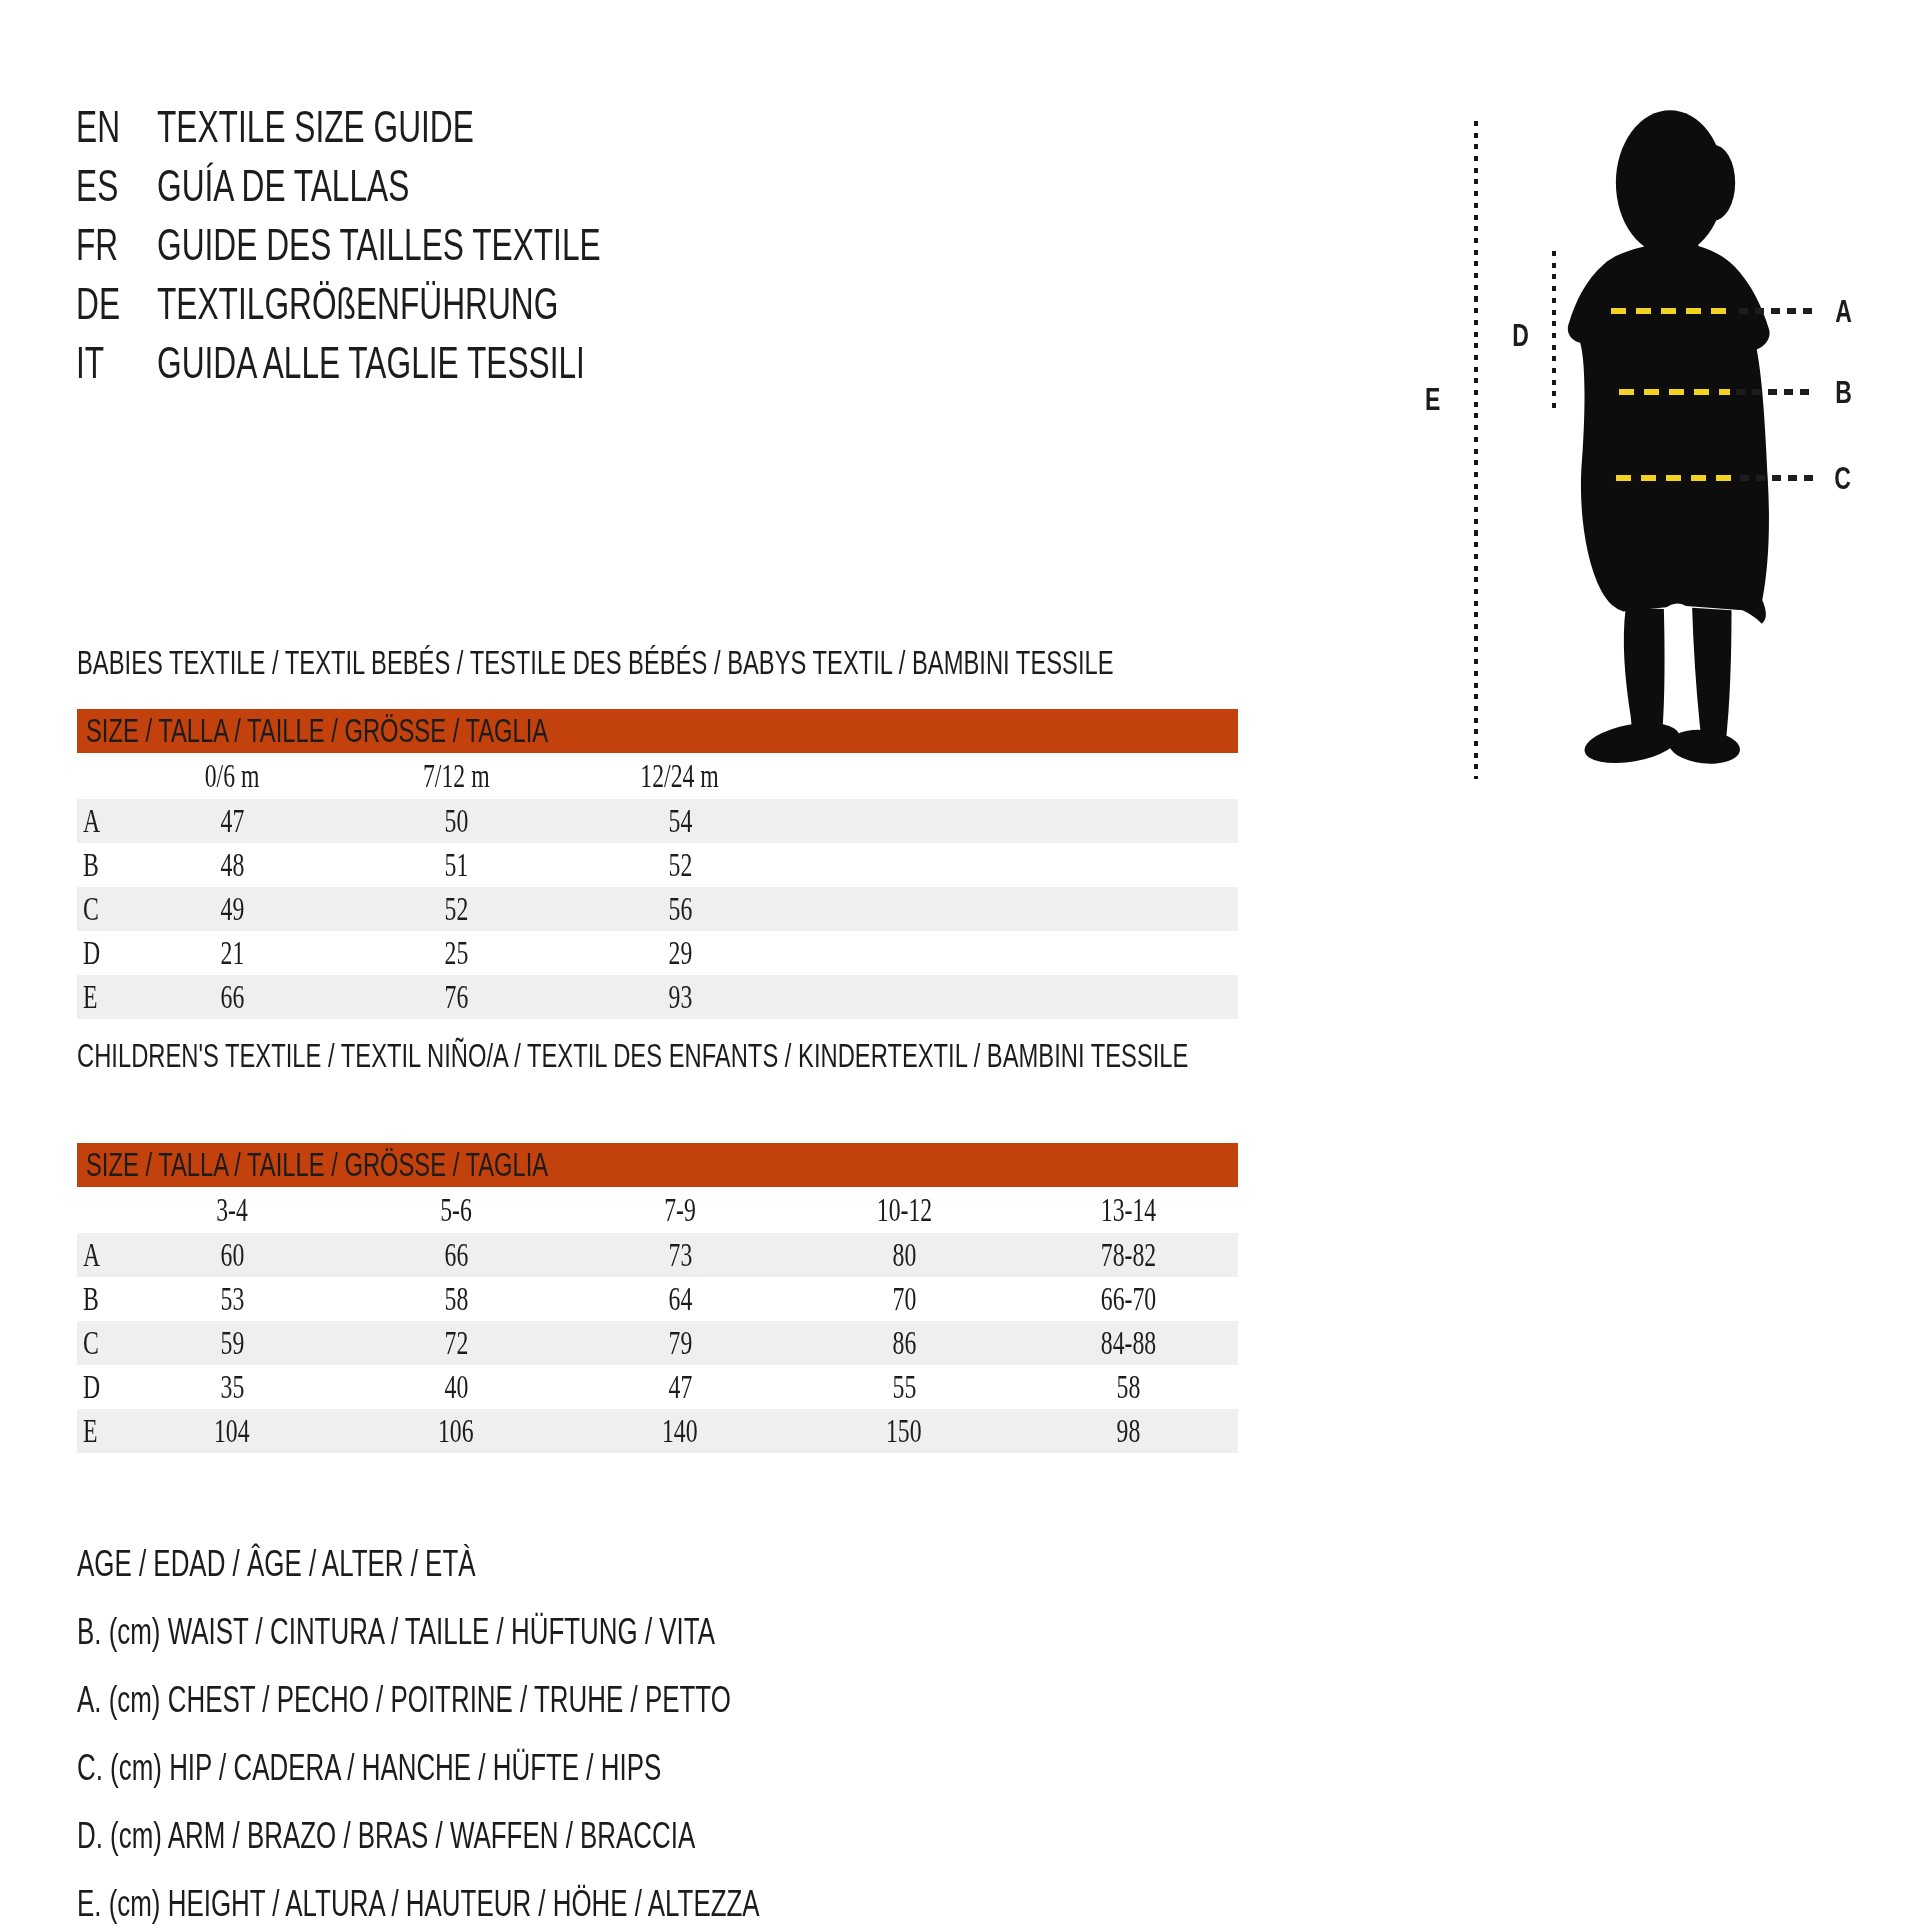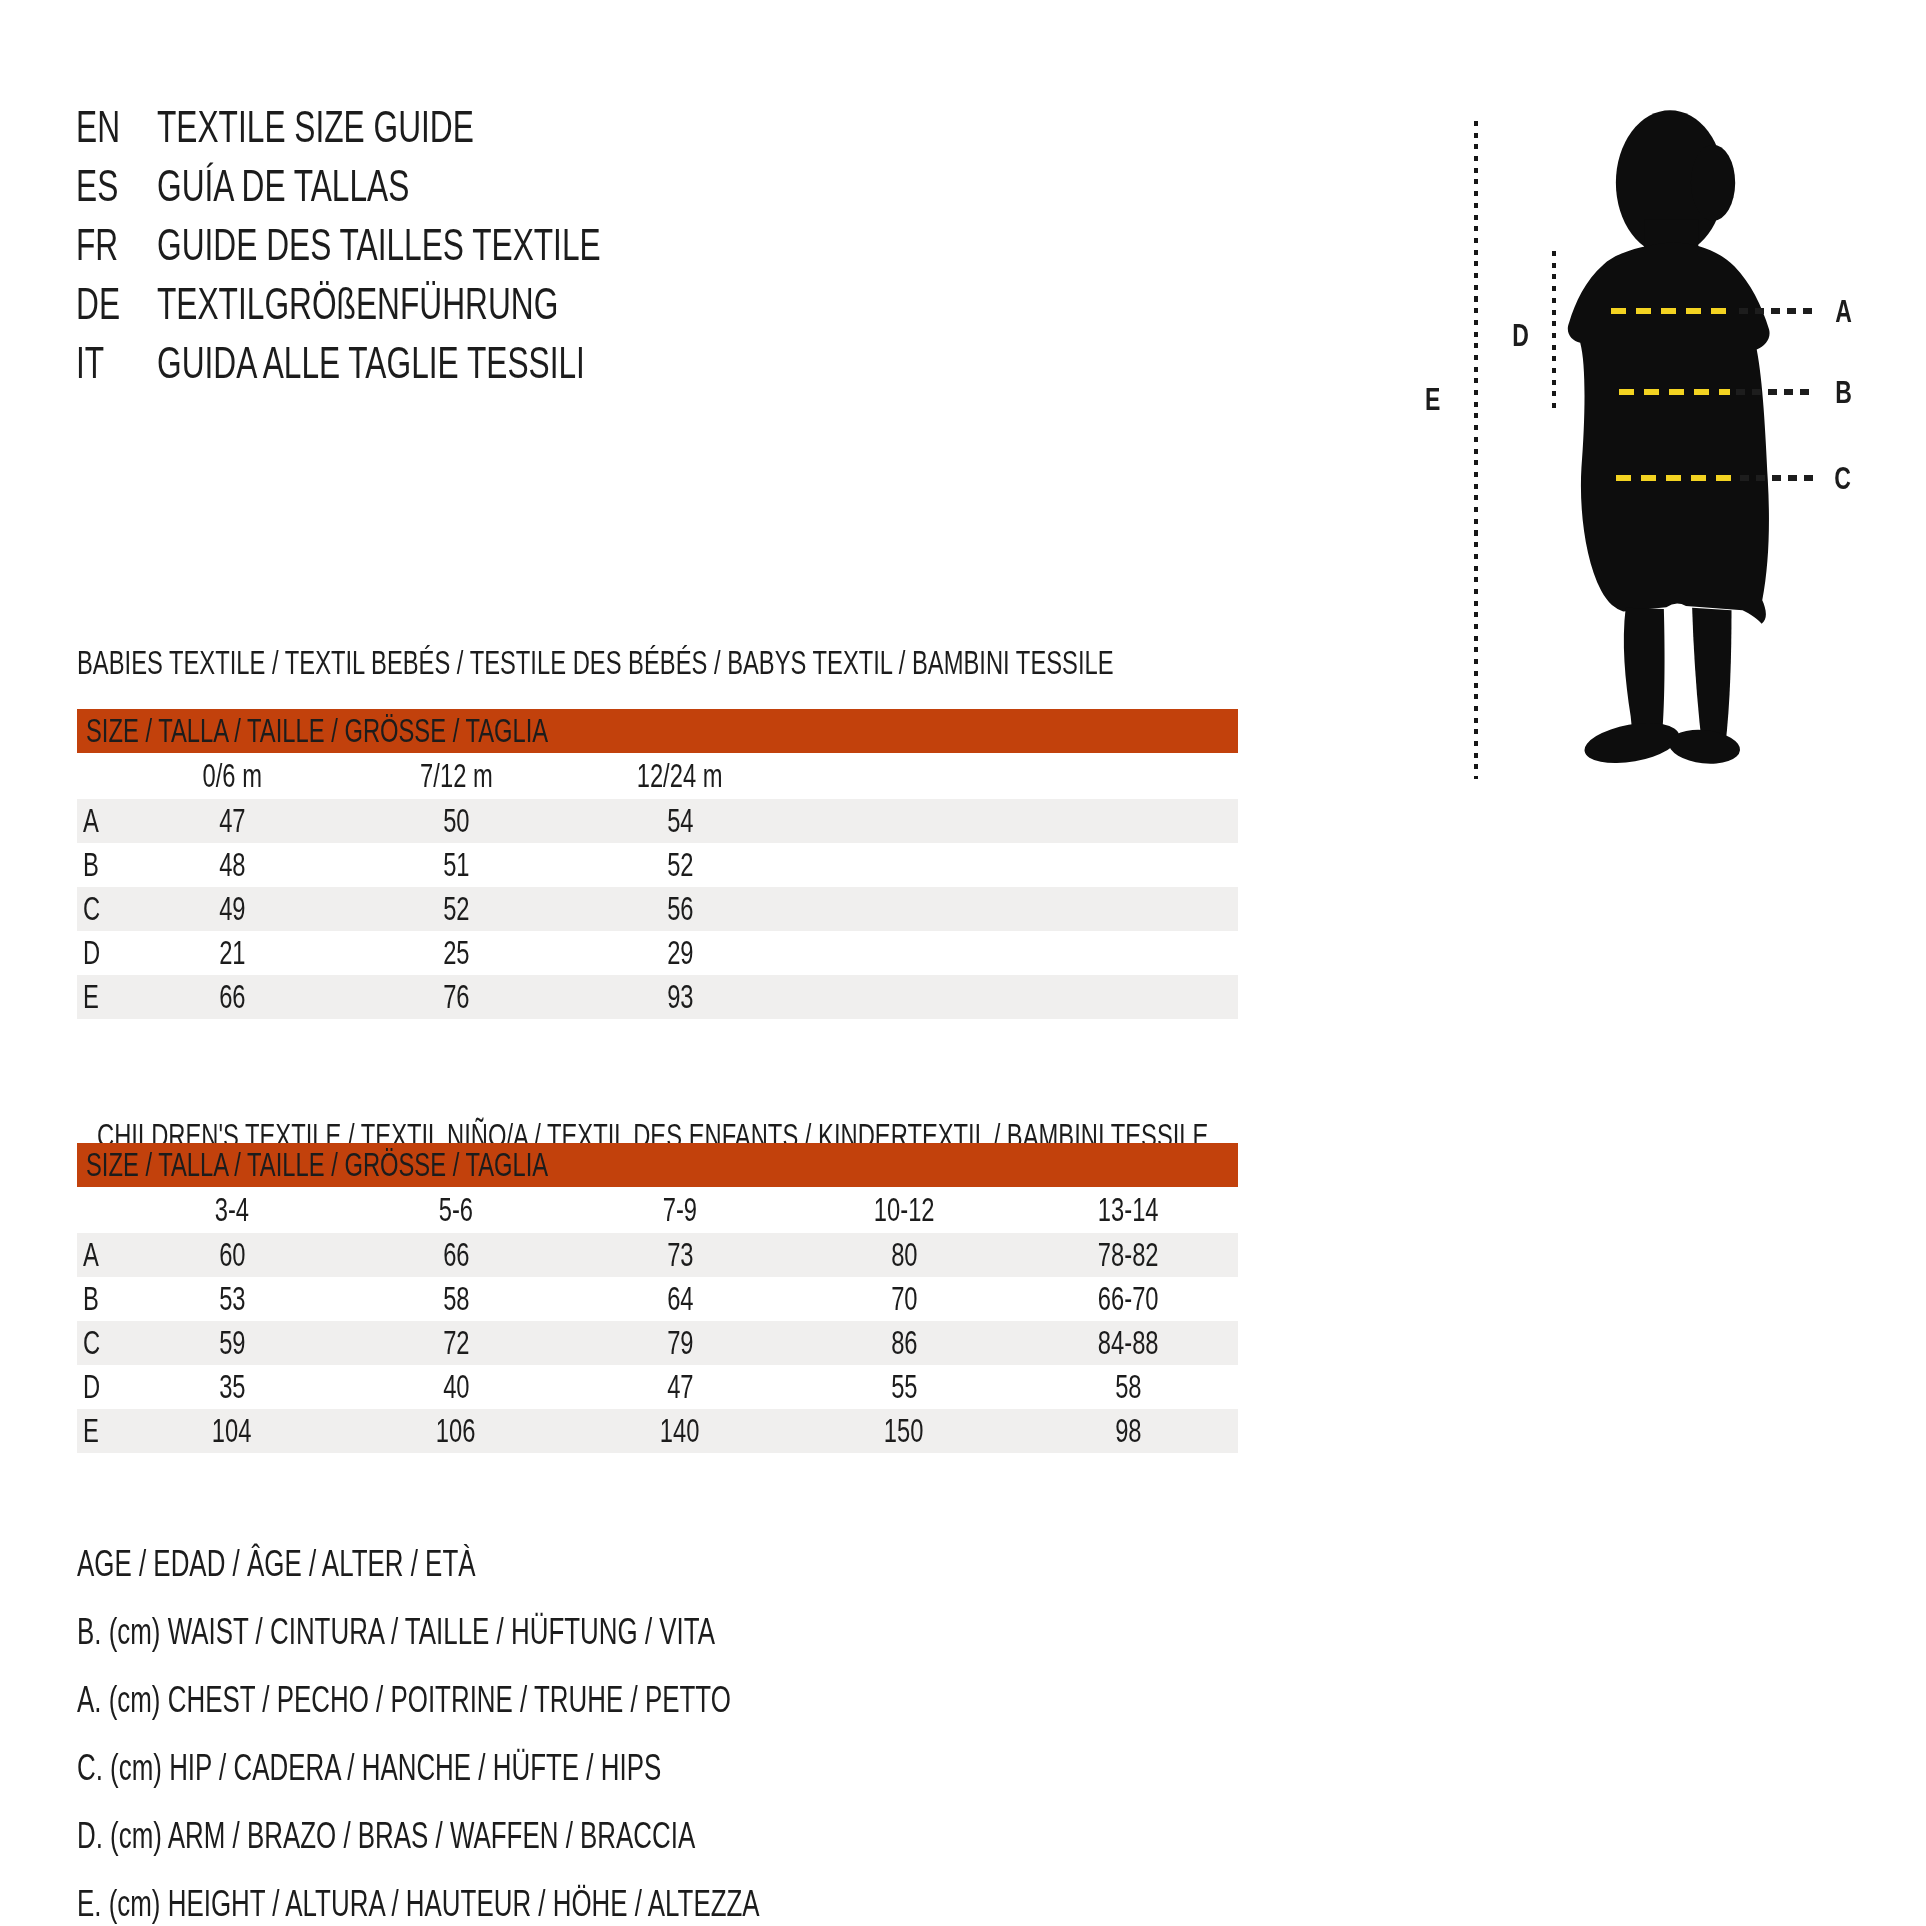--- a/index.html
+++ b/index.html
@@ -16,33 +16,33 @@
   .cond-c { display: inline-block; transform: scaleX(0.72); transform-origin: 50% 50%; white-space: nowrap; }
 
   
   .languages { position: absolute; left: 76px; top: 97px; }
   .lang-row  { display: flex; align-items: center; height: 59px; font-size: 44px; }
   .lang-code { width: 81px; }
 
   
   .heading { position: absolute; left: 77px; height: 44px; line-height: 44px; font-size: 33px; white-space: nowrap; }
   .heading-babies   { top: 641px; }
-  .heading-children { top: 1114px; margin-left: 20px; }
+  .heading-children { top: 1034px; }
 
   
   .size-table { position: absolute; left: 77px; width: 1161px; }
   .table-babies   { top: 709px; }
   .table-children { top: 1143px; }
   .tbar {
     height: 44px; background: #c2410c;
     display: flex; align-items: center;
     padding-left: 8.6px; box-sizing: border-box;
     font-size: 33px;
   }
-  .trow { display: grid; grid-template-columns: 43px repeat(5, 224px); align-items: center; height: 44px; }
+  .trow { display: grid; grid-template-columns: 43px repeat(5, 224px); align-items: center; height: 44px; font-family: Liberation Serif, serif; }
   .trow.colhead { height: 46px; }
   .trow.stripe  { background: #f0efee; }
   .cell { text-align: center; font-size: 33px; }
   .cell.rowlabel { text-align: left; padding-left: 6.2px; }
 
   
   .legend { position: absolute; left: 77px; top: 1517px; }
   .legend-row { height: 68px; display: flex; align-items: flex-end; font-size: 36px; }
 
   

